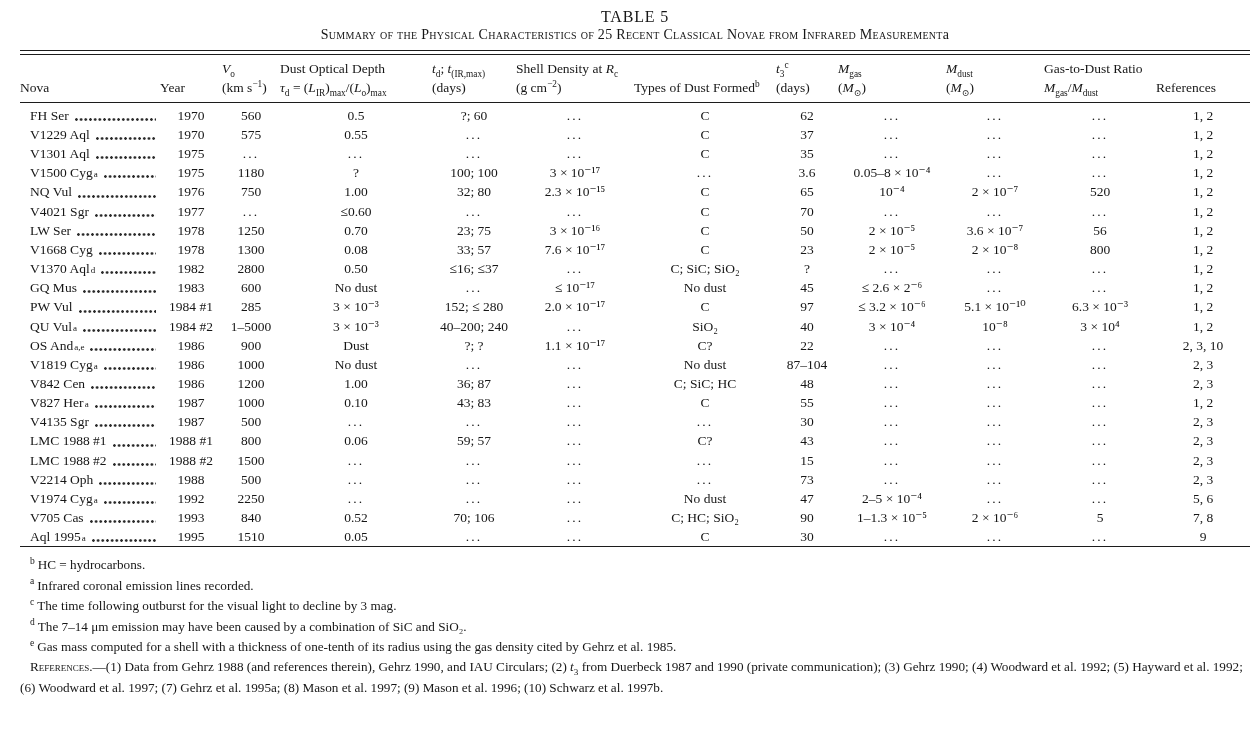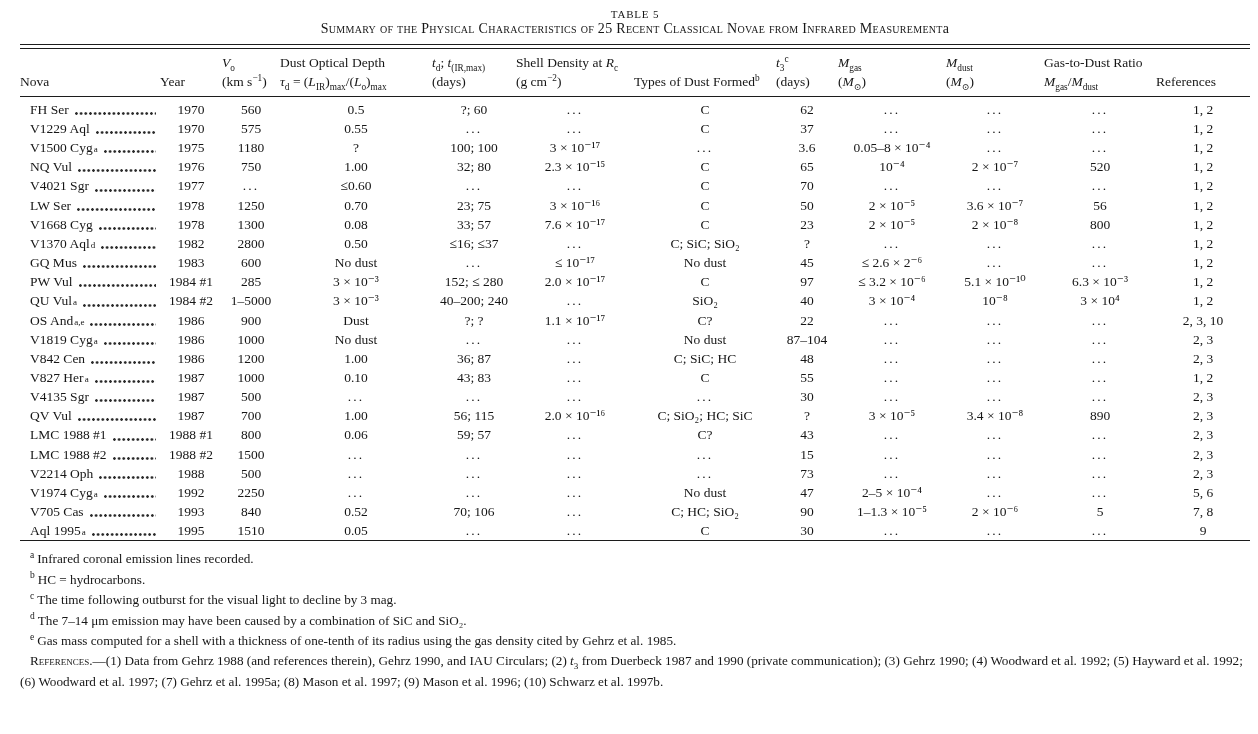--- a/index.html
+++ b/index.html
@@ -2,21 +2,21 @@
 <html><head>
 <meta charset="utf-8">
 <style>
   html,body{margin:0;padding:0;}
   body{
     width:1258px;height:734px;overflow:hidden;background:#ffffff;
     color:#161616;font-family:"Liberation Serif","DejaVu Serif",serif;
     -webkit-font-smoothing:antialiased;
   }
   .page{padding:8px 12px 0 20px;width:1230px;}
-  .table-number{text-align:center;font-size:11px;letter-spacing:0.8px;}
+  .table-number{text-align:center;font-size:16px;letter-spacing:0.8px;}
   .table-caption{text-align:center;font-size:14px;margin-top:1px;letter-spacing:0.3px;}
   .sc{font-variant:small-caps;}
   .nosc{font-variant:normal;}
   .rule-double{margin-top:7px;height:2.5px;border-top:1.6px solid #1c1c1c;border-bottom:1.2px solid #1c1c1c;}
   table{width:1230px;table-layout:fixed;border-collapse:collapse;}
   col.c-nova{width:140px;} col.c-year{width:62px;} col.c-v0{width:58px;}
   col.c-tau{width:152px;} col.c-td{width:84px;} col.c-shell{width:118px;}
   col.c-dust{width:142px;} col.c-t3{width:62px;} col.c-mgas{width:108px;}
   col.c-mdust{width:98px;} col.c-ratio{width:112px;} col.c-refs{width:94px;}
   thead th{
@@ -158,20 +158,39 @@
           <td>C</td>
           <td>37</td>
           <td class="nodata">...</td>
           <td class="nodata">...</td>
           <td class="nodata">...</td>
           <td>1, 2</td>
         </tr>
         <tr>
           <td>
             <div class="nova-flex">
+              <span class="nova-name">V1301 Aql</span>
+              <span class="leader"></span>
+            </div>
+          </td>
+          <td>1975</td>
+          <td class="nodata">...</td>
+          <td class="nodata">...</td>
+          <td class="nodata">...</td>
+          <td class="nodata">...</td>
+          <td>C</td>
+          <td>35</td>
+          <td class="nodata">...</td>
+          <td class="nodata">...</td>
+          <td class="nodata">...</td>
+          <td>1, 2</td>
+        </tr>
+        <tr>
+          <td>
+            <div class="nova-flex">
               <span class="nova-name">V1500 Cyg</span>
               <sup class="nova-sup">a</sup>
               <span class="leader"></span>
             </div>
           </td>
           <td>1975</td>
           <td>1180</td>
           <td>?</td>
           <td>100; 100</td>
           <td>3 × 10⁻¹⁷</td>
@@ -430,39 +449,20 @@
           <td class="nodata">...</td>
           <td>30</td>
           <td class="nodata">...</td>
           <td class="nodata">...</td>
           <td class="nodata">...</td>
           <td>2, 3</td>
         </tr>
         <tr>
           <td>
             <div class="nova-flex">
-              <span class="nova-name">QV Vul</span>
-              <span class="leader"></span>
-            </div>
-          </td>
-          <td>1987</td>
-          <td>700</td>
-          <td>1.00</td>
-          <td>56; 115</td>
-          <td>2.0 × 10⁻¹⁶</td>
-          <td>C; SiO₂; HC; SiC</td>
-          <td>?</td>
-          <td>3 × 10⁻⁵</td>
-          <td>3.4 × 10⁻⁸</td>
-          <td>890</td>
-          <td>2, 3</td>
-        </tr>
-        <tr>
-          <td>
-            <div class="nova-flex">
               <span class="nova-name">LMC 1988 #1</span>
               <span class="leader"></span>
             </div>
           </td>
           <td>1988 #1</td>
           <td>800</td>
           <td>0.06</td>
           <td>59; 57</td>
           <td class="nodata">...</td>
           <td>C?</td>
@@ -568,21 +568,21 @@
           <td class="nodata">...</td>
           <td class="nodata">...</td>
           <td>9</td>
         </tr>
       </tbody>
   </table>
 
   <div class="rule-bottom"></div>
 
   <div class="footnotes">
+    <div class="footnote"><sup>b</sup><span>HC = hydrocarbons.</span></div>
     <div class="footnote"><sup>a</sup><span>Infrared coronal emission lines recorded.</span></div>
-    <div class="footnote"><sup>b</sup><span>HC = hydrocarbons.</span></div>
     <div class="footnote"><sup>c</sup><span>The time following outburst for the visual light to decline by 3 mag.</span></div>
     <div class="footnote"><sup>d</sup><span>The 7–14 μm emission may have been caused by a combination of SiC and SiO₂.</span></div>
     <div class="footnote"><sup>e</sup><span>Gas mass computed for a shell with a thickness of one-tenth of its radius using the gas density cited by Gehrz et al. 1985.</span></div>
     <div class="references"><span class="sc">References.</span><span>—(1) Data from Gehrz 1988 (and references therein), Gehrz 1990, and IAU Circulars; (2) <i>t</i><sub>3</sub> from Duerbeck 1987 and 1990 (private communication); (3) Gehrz 1990; (4) Woodward et al. 1992; (5) Hayward et al. 1992; (6) Woodward et al. 1997; (7) Gehrz et al. 1995a; (8) Mason et al. 1997; (9) Mason et al. 1996; (10) Schwarz et al. 1997b.</span></div>
   </div>
 
 </div>
 
 </body></html>

